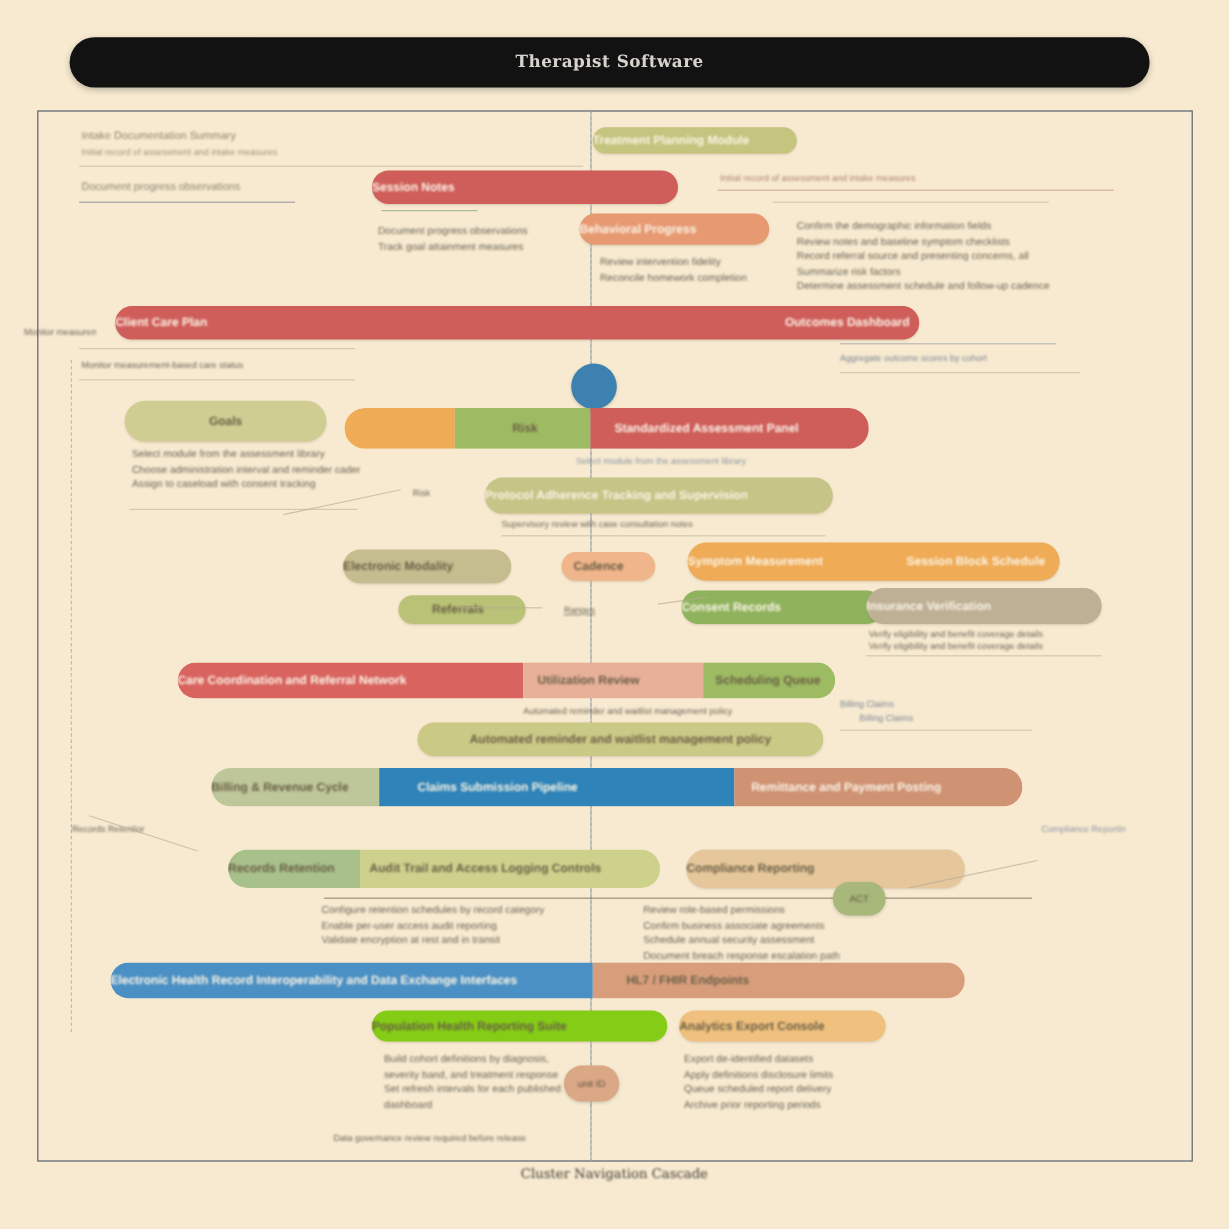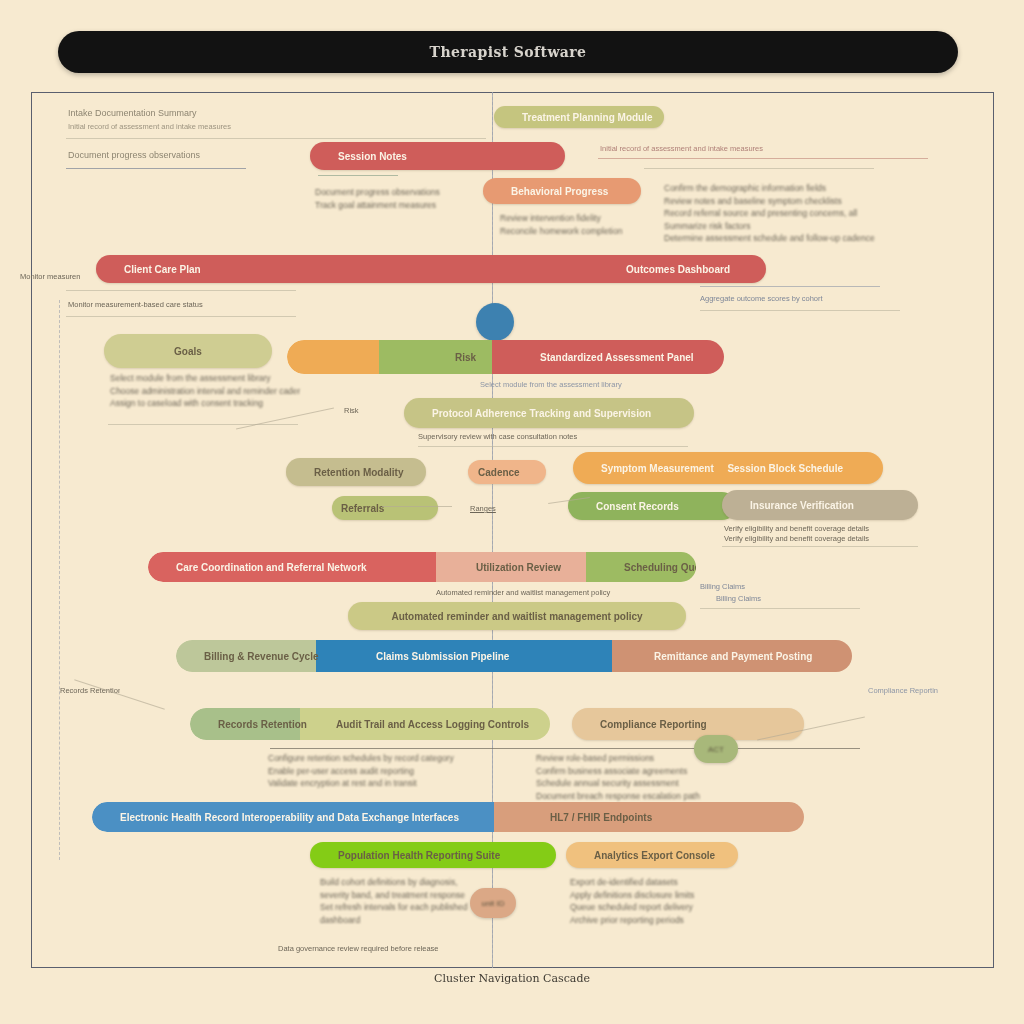--- a/index.html
+++ b/index.html
@@ -66,21 +66,21 @@
   
   .pill{
     position:absolute;border-radius:999px;
     display:flex;align-items:center;
     box-sizing:border-box;
     box-shadow:0 1px 2px rgba(90,70,40,.18);
   }
   .pill .lbl{
     color:#fbf4e6;font-size:10px;font-weight:bold;
     filter:blur(.7px);white-space:nowrap;overflow:hidden;
-    padding:0 28px;
+    padding:0 0;
     font-family:"Liberation Sans", sans-serif;
   }
   .pill .lbl.dk{color:#6a5f46;}
   .seg{position:absolute;top:0;bottom:0;}
   .seg:first-child{border-top-left-radius:999px;border-bottom-left-radius:999px;}
   .seg:last-child{border-top-right-radius:999px;border-bottom-right-radius:999px;}
 
   .node{
     position:absolute;border-radius:50%;
     box-shadow:0 1px 3px rgba(0,0,0,.18);
@@ -191,32 +191,32 @@
 
   <div class="pill" style="left:404px;top:398px;width:290px;height:30px;background:#c6c486;">
     <span class="lbl">Protocol Adherence Tracking and Supervision</span>
   </div>
   <div class="txt sm" style="left:418px;top:432px;width:250px;">Supervisory review with case consultation notes</div>
   <div class="hrule" style="left:418px;top:446px;width:270px;"></div>
   <div class="txt sm" style="left:344px;top:406px;width:40px;">Risk</div>
   <div class="leader" style="left:235px;top:418px;width:100px;transform:rotate(-12deg);"></div>
 
   <div class="pill" style="left:286px;top:458px;width:140px;height:28px;background:#c5bd8f;">
-    <span class="lbl dk">Retention Modality</span>
+    <span class="lbl dk">Electronic Modality</span>
   </div>
   <div class="pill" style="left:468px;top:460px;width:78px;height:24px;background:#f0b58a;">
     <span class="lbl dk" style="padding:0 10px;">Cadence</span>
   </div>
   <div class="pill" style="left:573px;top:452px;width:310px;height:32px;background:#efab55;">
     <span class="lbl">Symptom Measurement</span>
     <span class="lbl" style="position:absolute;right:12px;">Session Block Schedule</span>
   </div>
 
   <div class="pill" style="left:332px;top:496px;width:106px;height:24px;background:#b9c276;">
-    <span class="lbl dk" style="padding:0 9px;">Referrals</span>
+    <span class="lbl dk" style="padding:0 28px;">Referrals</span>
   </div>
   <div class="txt sm" style="left:470px;top:504px;width:60px;text-decoration:underline;">Ranges</div>
   <div class="pill" style="left:568px;top:492px;width:168px;height:28px;background:#8fb35c;">
     <span class="lbl">Consent Records</span>
   </div>
   <div class="pill" style="left:722px;top:490px;width:196px;height:30px;background:#bdb095;">
     <span class="lbl">Insurance Verification</span>
   </div>
   <div class="txt sm" style="left:724px;top:524px;width:190px;">Verify eligibility and benefit coverage details</div>
   <div class="txt sm" style="left:724px;top:534px;width:190px;">Verify eligibility and benefit coverage details</div>

